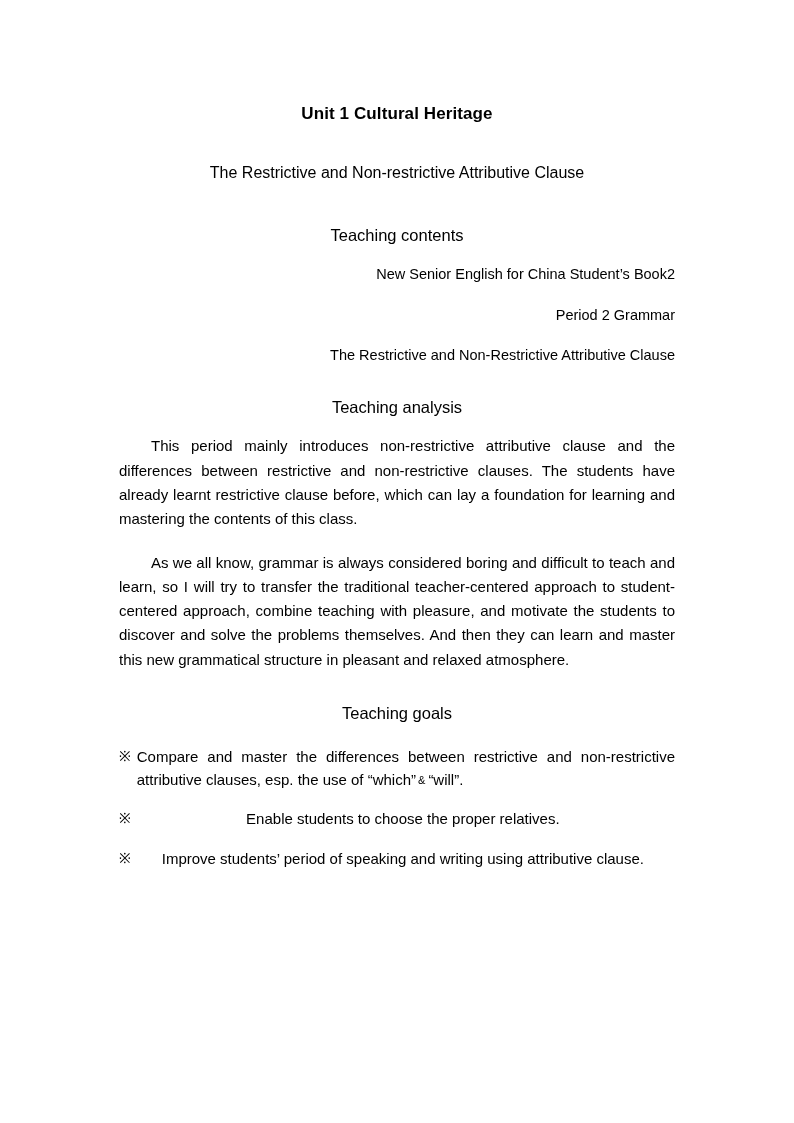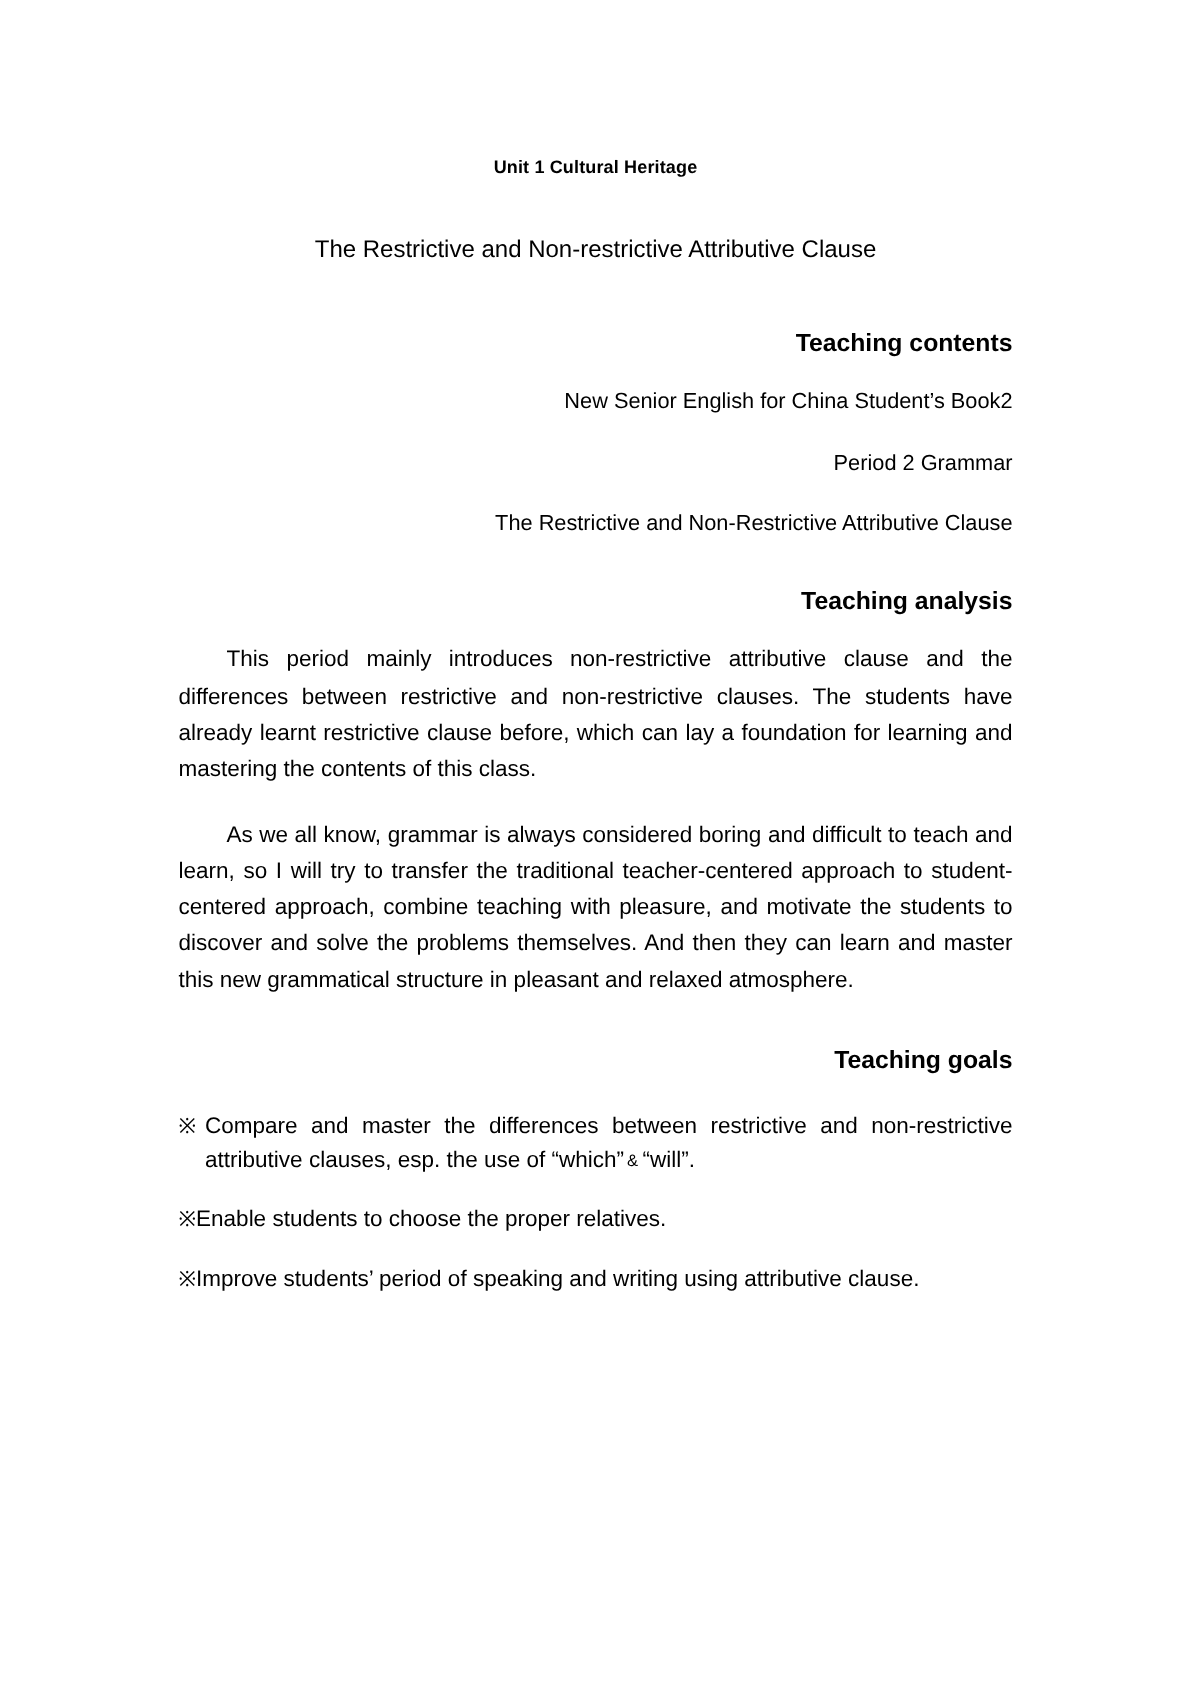--- a/index.html
+++ b/index.html
@@ -26,40 +26,40 @@
     position: absolute;
     left: 119px;
     top: 0;
     width: 556px;
   }
 
   
   .doc-title {
     text-align: center;
     font-weight: bold;
-    font-size: 12px;
+    font-size: 17px;
     letter-spacing: 0.1px;
     line-height: 1.2;
   }
   .title-1 { margin-top: 104px; }
   .title-2 { margin-top: 37px; }
   .doc-subtitle {
     text-align: center;
     font-weight: normal;
     font-size: 16px;
     line-height: 1.2;
     margin-top: 39px;
   }
 
   
   .section-heading {
-    font-weight: bold;
+    font-weight: normal;
     font-size: 16.5px;
     line-height: 1.2;
-    text-align: right;
+    text-align: center;
   }
   .h-contents  { margin-top: 43px; }
   .h-analysis  { margin-top: 33px; }
   .h-goals     { margin-top: 32px; }
   .h-points    { margin-top: 34px; }
 
   
   .list-block { margin-top: 21px; }
   .list-line {
     font-size: 14.5px;
@@ -98,21 +98,21 @@
   }
   .goal-item.spaced .goal-mark { padding-right: 6px; }
   .goal-text {
     flex: 1 1 auto;
     min-width: 0;
   }
   .goal-text.justified {
     text-align: justify;
     text-justify: inter-word;
   }
-  .goal-text.plain { text-align: left; white-space: normal; }
+  .goal-text.plain { text-align: center; white-space: normal; }
   .amp {
     font-size: 11px;
     vertical-align: 1px;
     padding: 0 3px 0 2px;
   }
 </style>
 </head>
 <body>
 
 <div class="page">

